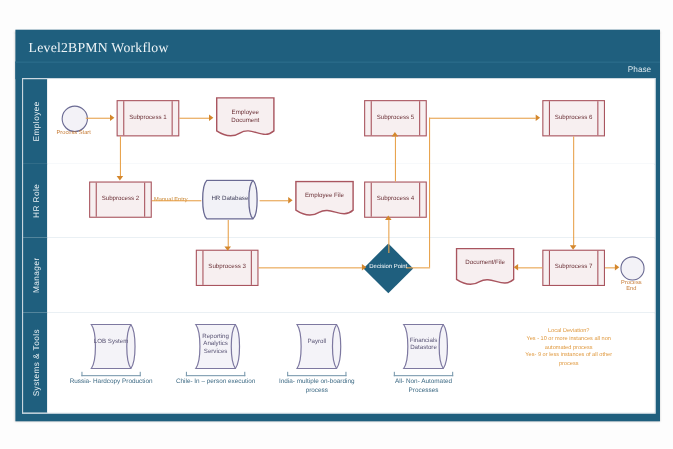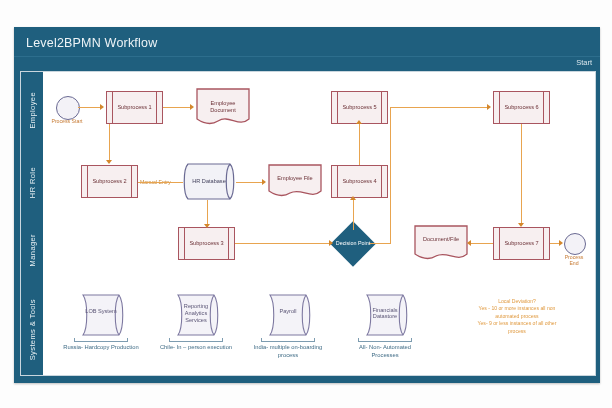--- a/index.html
+++ b/index.html
@@ -14,20 +14,21 @@
   
   .frame{
     position:absolute;left:14px;top:27px;width:586px;height:356px;
     background:#1f5f7e;
     box-shadow:0 1px 2px rgba(0,0,0,.25);
   }
   .title{
     position:absolute;left:26px;top:36px;
     font-size:12.5px;color:#eef4f7;letter-spacing:.2px;
     white-space:nowrap;
+    font-family:Liberation Serif, serif;
   }
   .phase-bar{
     position:absolute;left:14px;top:56px;width:586px;height:15px;
     background:#1f5f7e;border-top:1px solid #2d6e8d;
   }
   .phase-label{
     position:absolute;right:20px;top:58px;
     font-size:7.5px;color:#d9e6ec;
   }
 
@@ -122,21 +123,21 @@
   .legend div{white-space:nowrap;}
 </style>
 </head>
 <body>
 
 <div id="page">
 
   <div class="frame"></div>
   <div class="title">Level2BPMN Workflow</div>
   <div class="phase-bar"></div>
-  <div class="phase-label">Start</div>
+  <div class="phase-label">Phase</div>
 
   <div class="canvas">
 
     <div class="lane" style="top:0;height:77px;">
       <div class="lane-label">
         <span>Employee</span>
       </div>
       <div class="lane-body"></div>
     </div>
 

